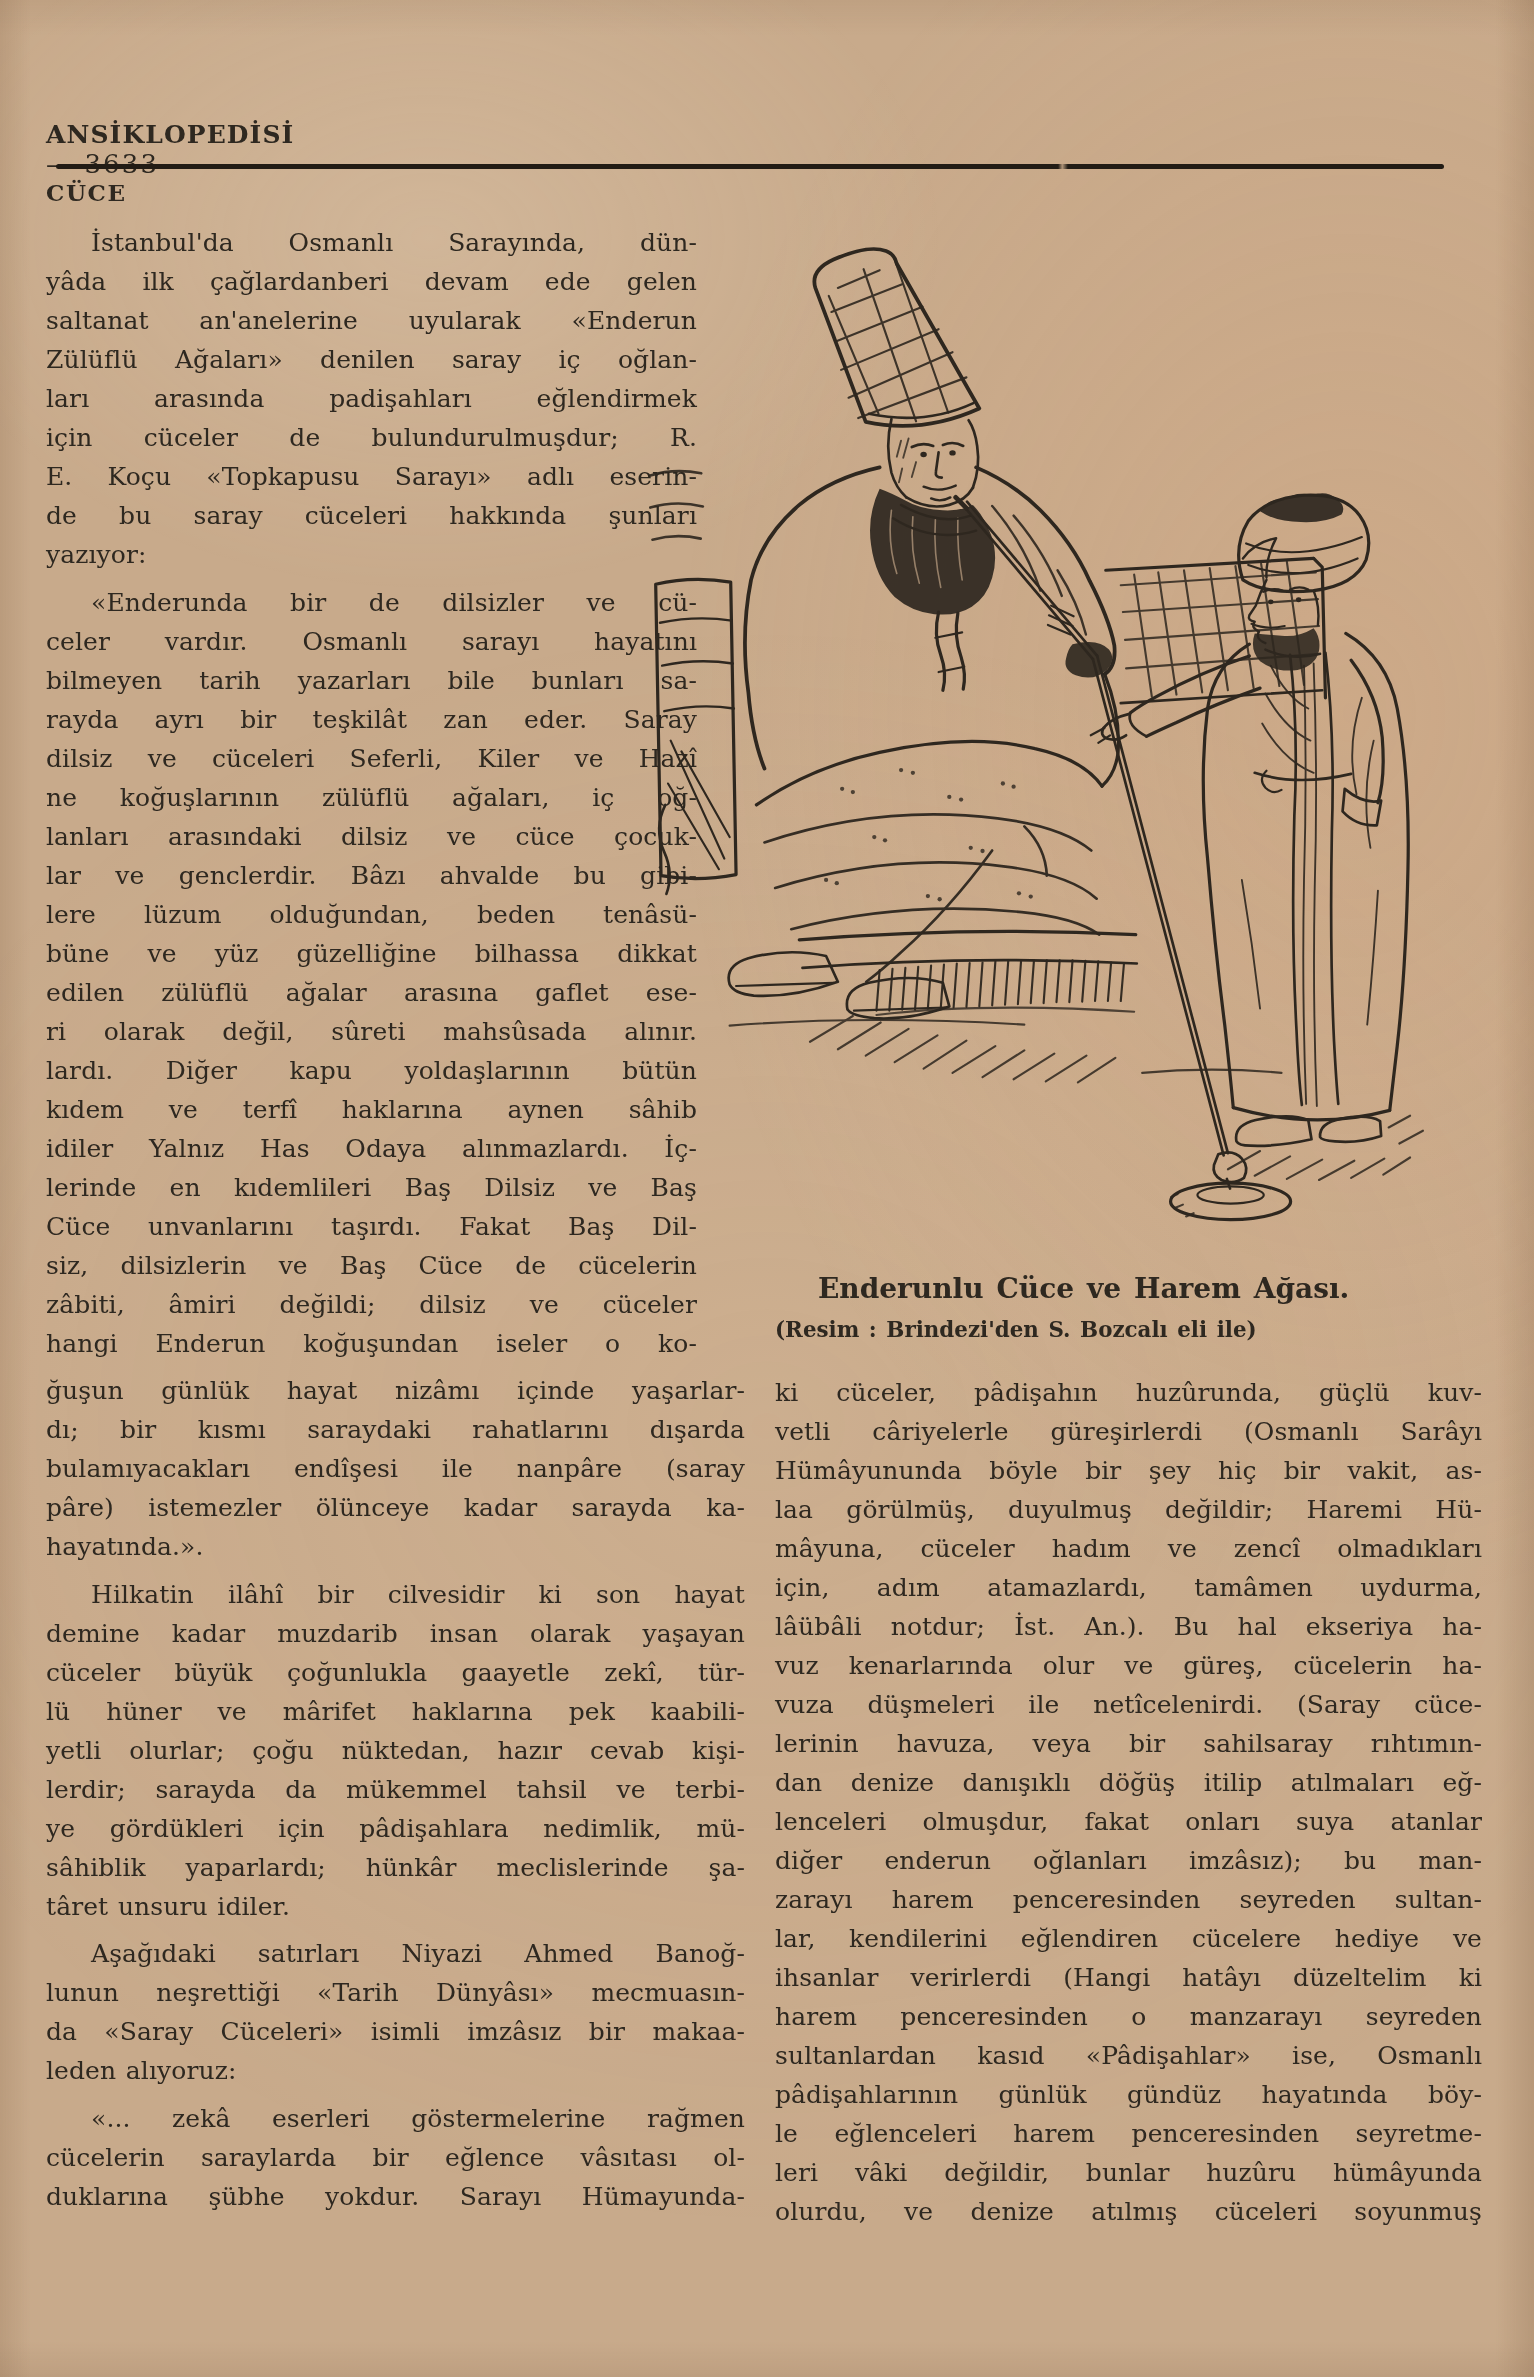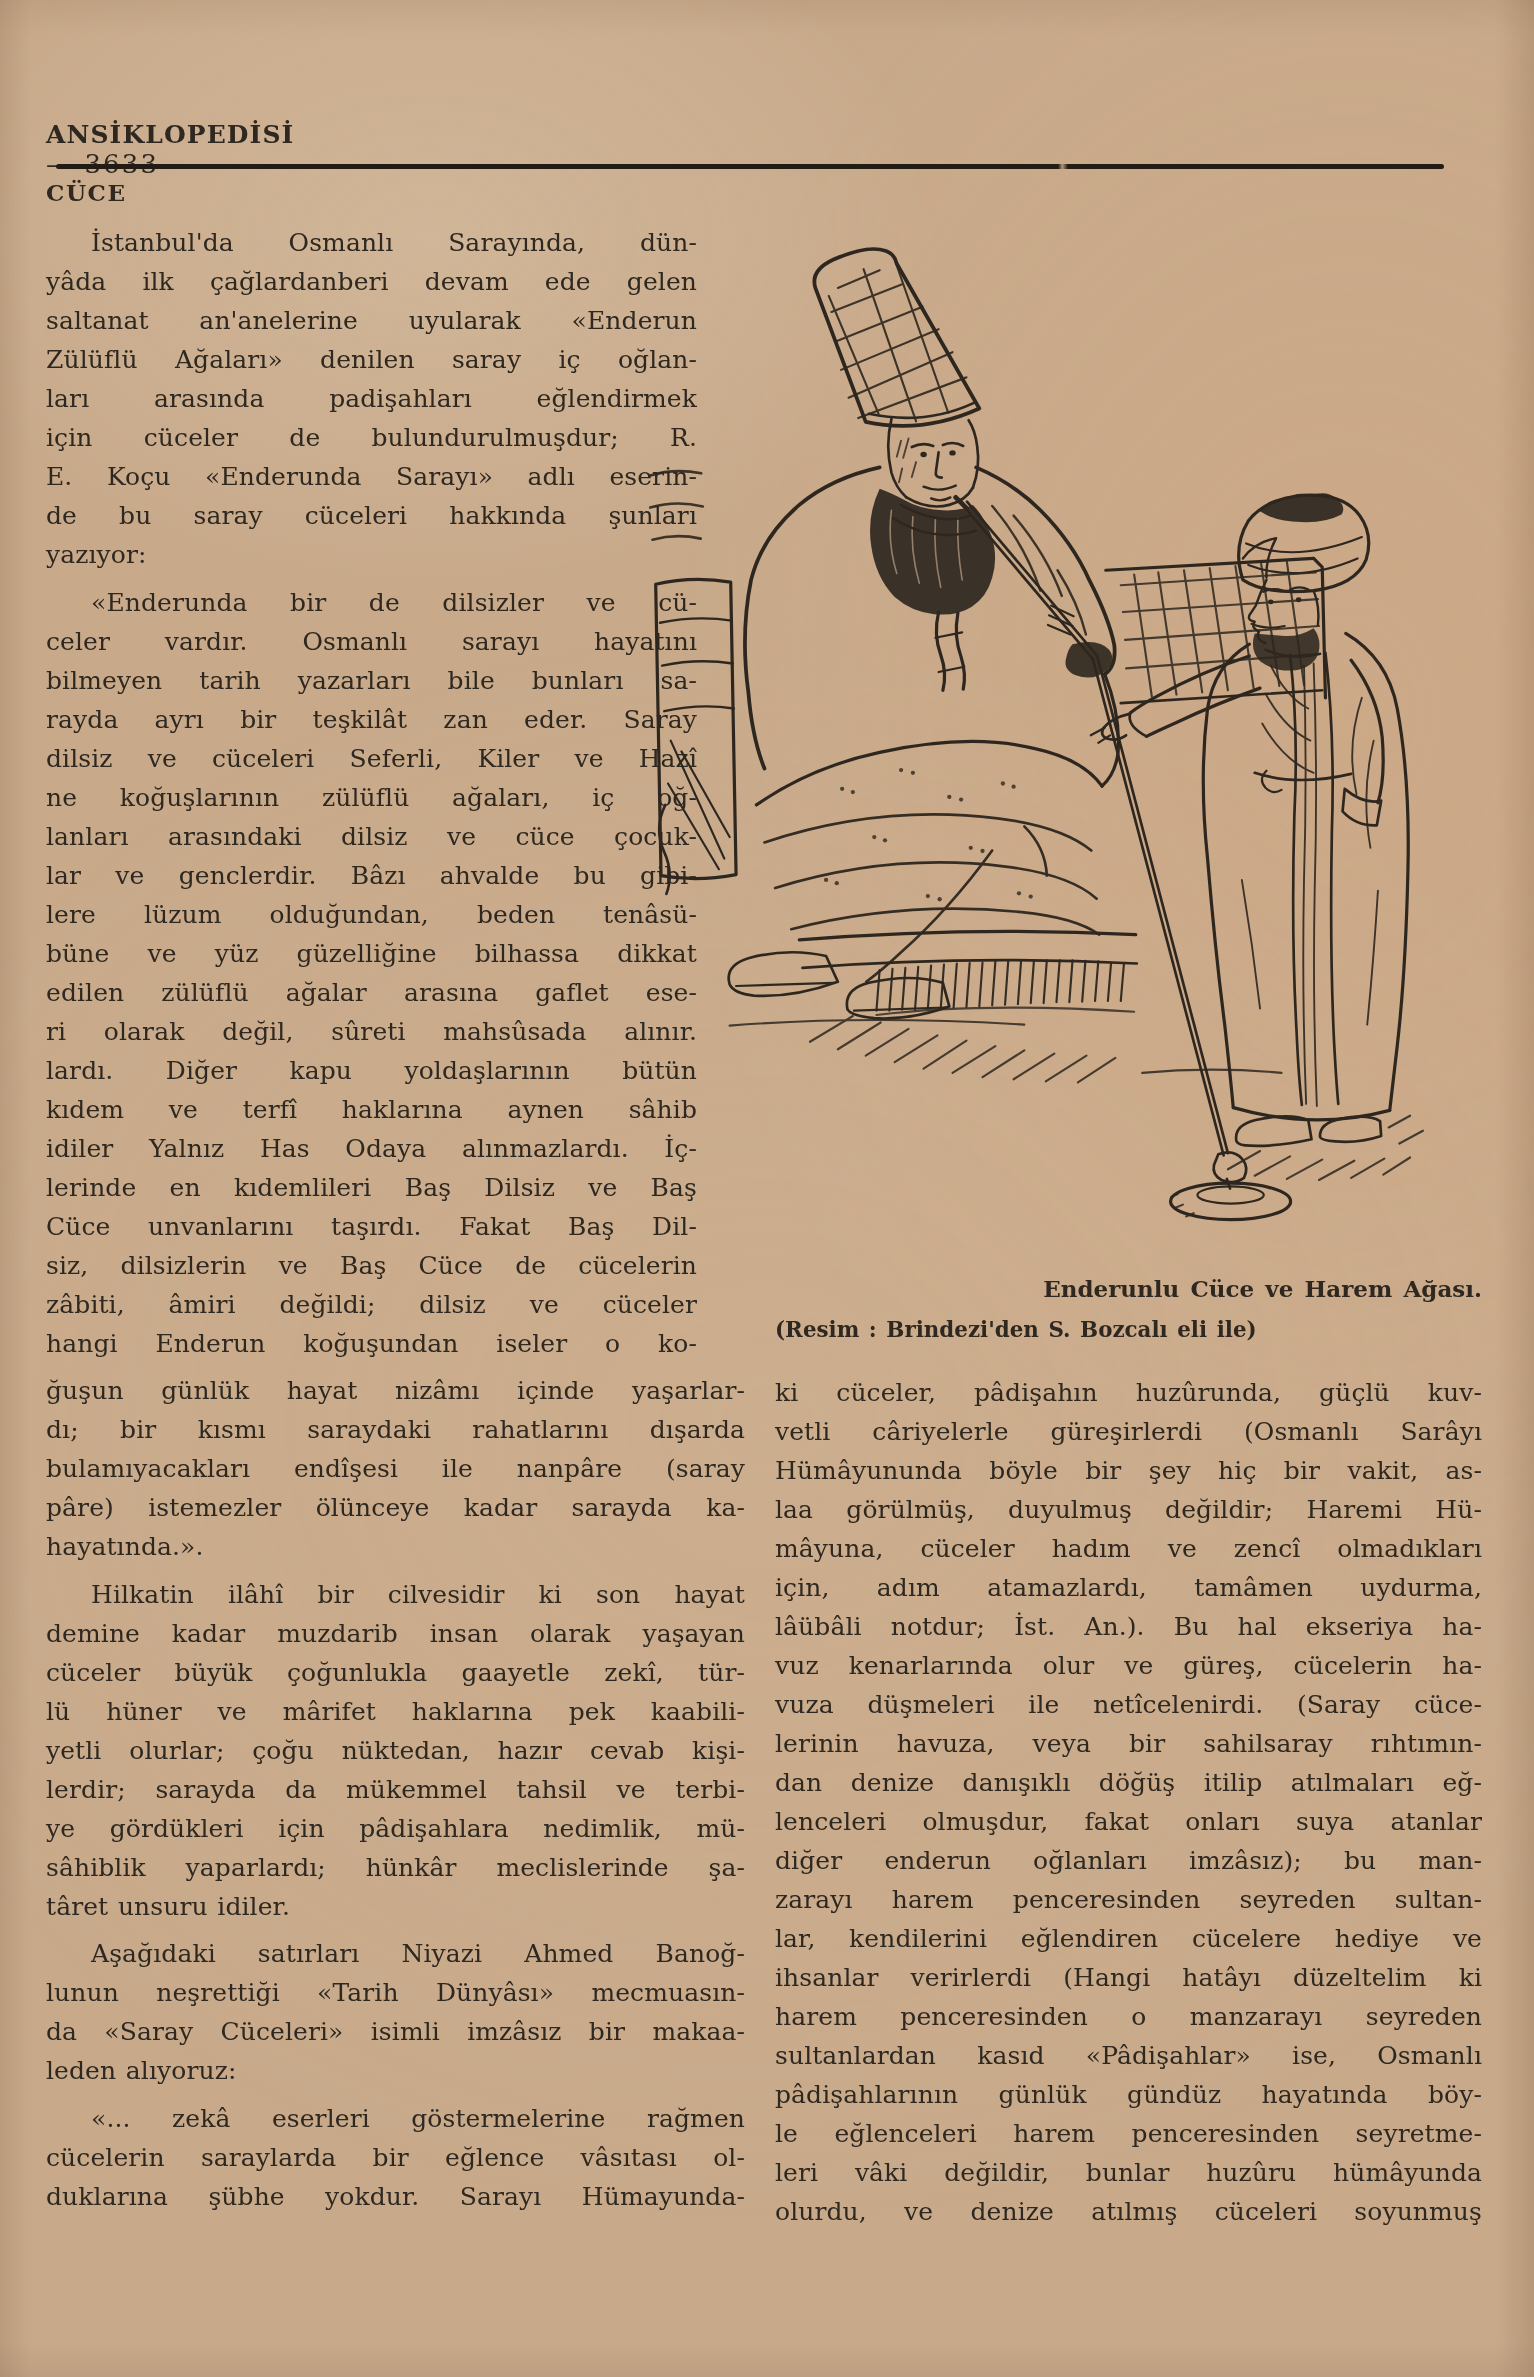--- a/index.html
+++ b/index.html
@@ -33,21 +33,21 @@
   .line{
     font-size:25px;line-height:39px;word-spacing:1.6px;letter-spacing:0.1px;
     text-align:justify;text-align-last:justify;white-space:normal;
   }
   .line.endline{text-align-last:left;}
   .para.indent .line:first-child{text-indent:45px;}
   
   .art{position:relative;height:1032px;}
   .art svg{position:absolute;top:14px;left:-126px;width:831px;height:1018px;}
   .caption{margin-top:15px;}
-  .cap1{font-size:23px;font-weight:bold;line-height:38px;padding-left:43px;word-spacing:3.2px;text-align:right;}
+  .cap1{font-size:28px;font-weight:bold;line-height:38px;padding-left:43px;word-spacing:3.2px;}
   .cap2{font-size:21.4px;font-weight:bold;line-height:38px;margin-top:3.2px;word-spacing:2.1px;}
   .right-text{margin-top:23.6px;}
 </style>
 </head>
 <body>
 
 <div class="page">
 
   <div class="hdr">
     <span class="h-left">ANSİKLOPEDİSİ</span>
@@ -60,21 +60,21 @@
 
     <div class="col-left">
       <div class="block-narrow">
           <div class="para indent">
             <div class="line">İstanbul'da Osmanlı Sarayında, dün-</div>
             <div class="line">yâda ilk çağlardanberi devam ede gelen</div>
             <div class="line">saltanat an'anelerine uyularak «Enderun</div>
             <div class="line">Zülüflü Ağaları» denilen saray iç oğlan-</div>
             <div class="line">ları arasında padişahları eğlendirmek</div>
             <div class="line">için cüceler de bulundurulmuşdur; R.</div>
-            <div class="line">E. Koçu «Enderunda Sarayı» adlı eserin-</div>
+            <div class="line">E. Koçu «Topkapusu Sarayı» adlı eserin-</div>
             <div class="line">de bu saray cüceleri hakkında şunları</div>
             <div class="line endline">yazıyor:</div>
           </div>
           <div class="para indent">
             <div class="line">«Enderunda bir de dilsizler ve cü-</div>
             <div class="line">celer vardır. Osmanlı sarayı hayatını</div>
             <div class="line">bilmeyen tarih yazarları bile bunları sa-</div>
             <div class="line">rayda ayrı bir teşkilât zan eder. Saray</div>
             <div class="line">dilsiz ve cüceleri Seferli, Kiler ve Hazî</div>
             <div class="line">ne koğuşlarının zülüflü ağaları, iç oğ-</div>

